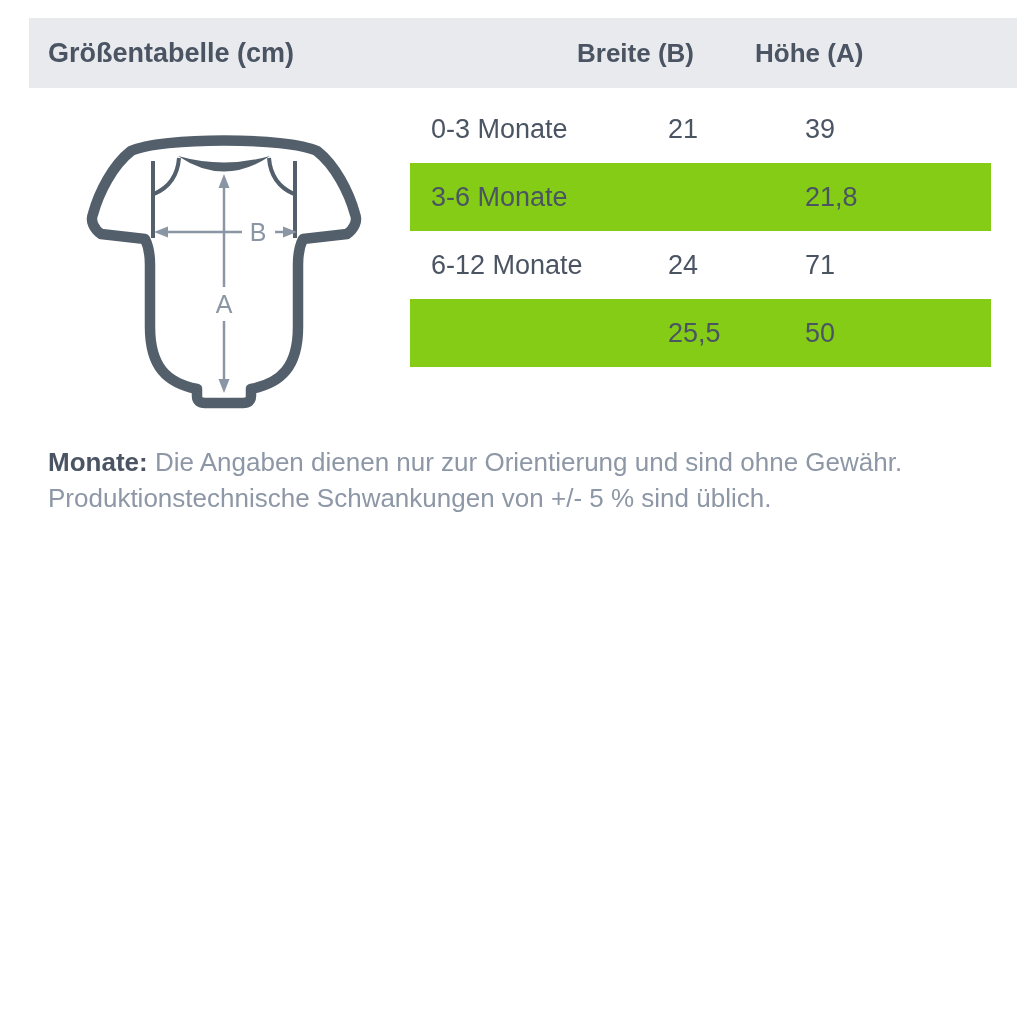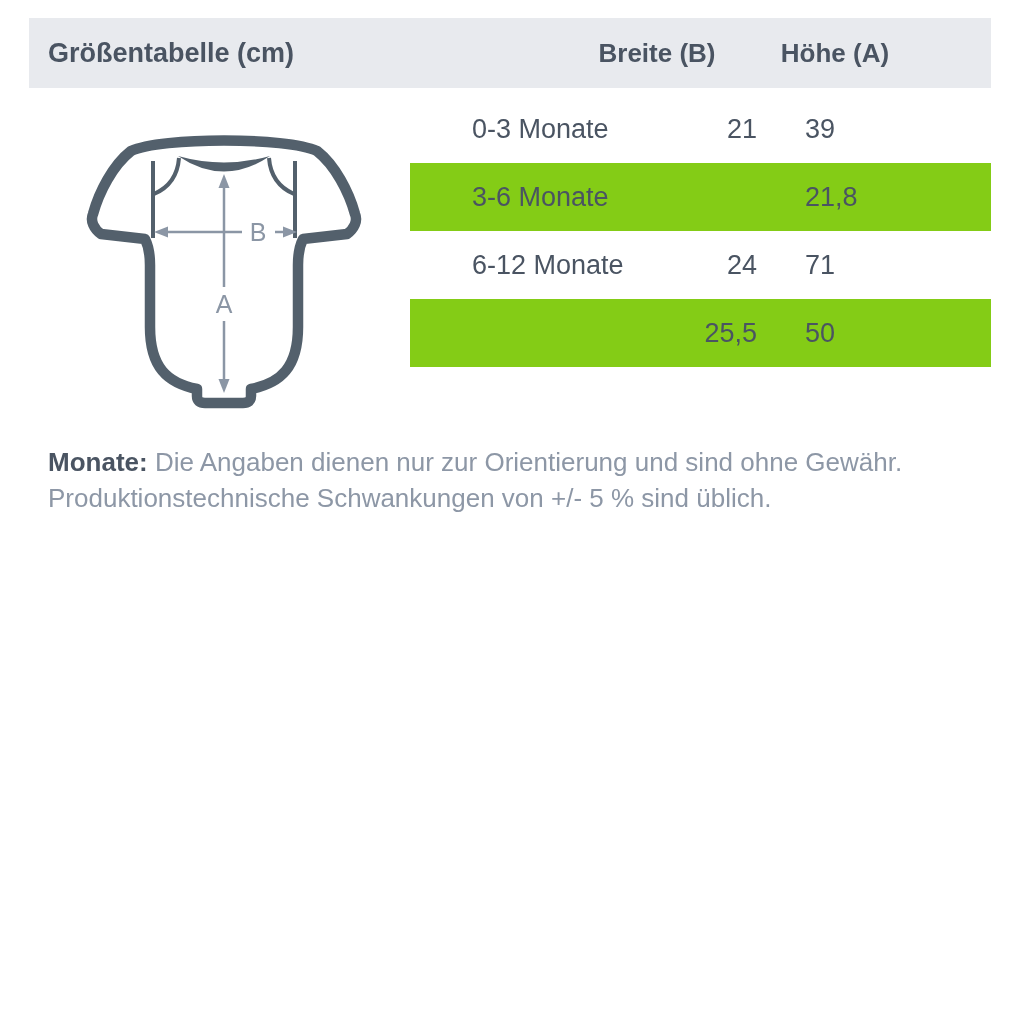--- a/index.html
+++ b/index.html
@@ -4,41 +4,42 @@
 <style>
   html,body{margin:0;padding:0;background:#ffffff;}
   .canvas{
     position:relative;width:1024px;height:1024px;background:#ffffff;
     font-family:"Liberation Sans", sans-serif;overflow:hidden;
   }
   
   .header-band{
     position:absolute;left:29px;top:18px;width:962px;height:70px;
     background:#e8eaee;
+    padding-left:26px;
   }
   .header-title{
     position:absolute;left:19px;top:0;height:70px;line-height:70px;
     font-size:27px;font-weight:bold;color:#4a5462;white-space:nowrap;
   }
   .header-col{
     position:absolute;top:0;height:70px;line-height:70px;width:160px;
-    text-align:center;font-size:26px;font-weight:bold;color:#4a5462;white-space:nowrap;
+    text-align:left;font-size:26px;font-weight:bold;color:#4a5462;white-space:nowrap;
   }
   .header-col.breite{left:548px;}
   .header-col.hoehe{left:726px;}
   
   .size-table{position:absolute;left:410px;top:95px;width:581px;}
   .size-row{position:relative;width:581px;height:68px;}
   .size-row.striped{background:#84cc16;}
   .cell{
     position:absolute;top:0;height:68px;line-height:68px;
     font-size:27px;color:#4a5462;white-space:nowrap;
   }
-  .cell.size-label{left:21px;text-align:left;margin-left:41px;}
-  .cell.val-b{left:247px;width:100px;text-align:right;}
+  .cell.size-label{left:21px;text-align:left;}
+  .cell.val-b{left:258px;width:100px;text-align:left;}
   .cell.val-a{left:395px;width:100px;text-align:left;}
   
   .bodysuit{position:absolute;left:85px;top:135px;width:280px;height:280px;}
   
   .note{
     position:absolute;left:48px;top:444px;width:920px;
     font-size:26px;line-height:36px;color:#8d97a6;
   }
   .note .important{font-weight:bold;color:#4a5462;}
 </style>

